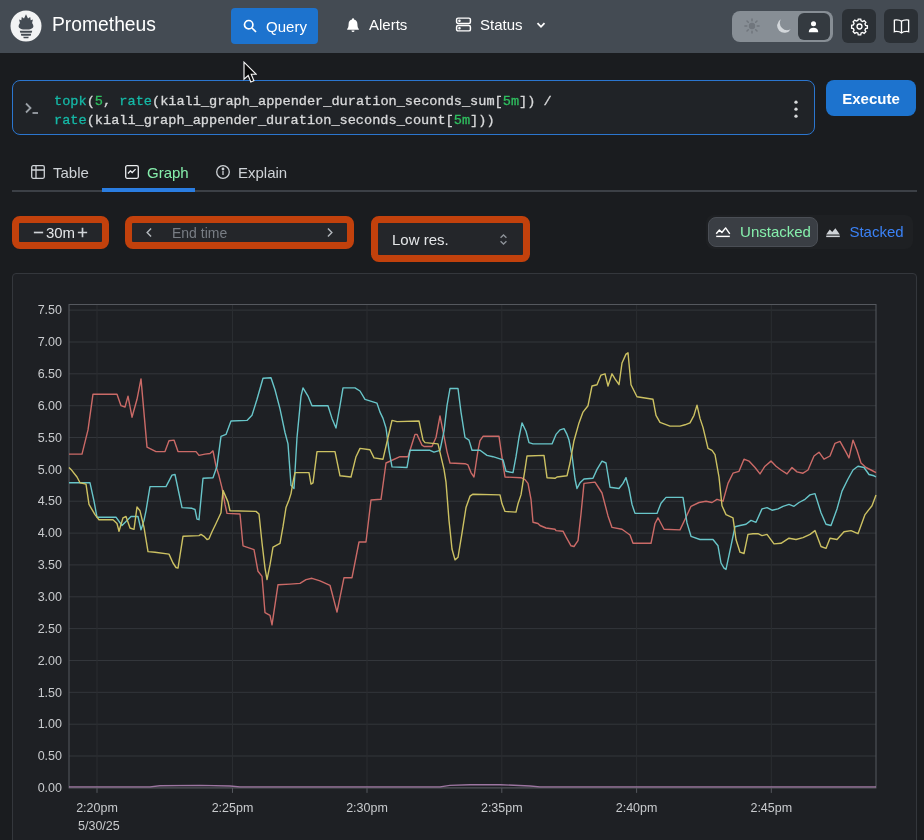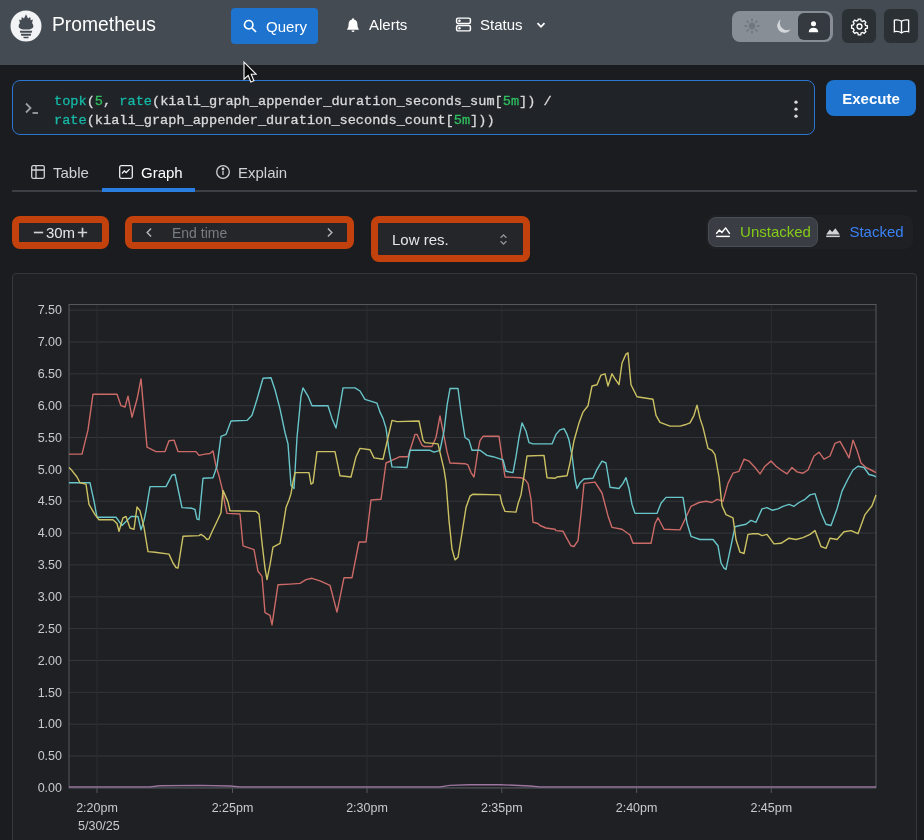--- a/index.html
+++ b/index.html
@@ -1,20 +1,20 @@
 <!DOCTYPE html>
 <html><head>
 <meta charset="utf-8">
 <style>
 * { margin:0; padding:0; box-sizing:border-box; }
 html,body { width:924px; height:840px; background:#1a1c1f; overflow:hidden;
   font-family:"Liberation Sans",sans-serif; }
 .abs { position:absolute; }
 
-.navbar { position:absolute; left:0; top:0; width:924px; height:65px; background:#444b53; }
+.navbar { position:absolute; left:0; top:0; width:924px; height:53px; background:#444b53; }
 .logo { position:absolute; left:10px; top:10px; width:32px; height:32px; }
 .brand { position:absolute; left:52px; top:13.5px; font-size:19.3px; color:#fff; }
 .navbtn { position:absolute; display:flex; align-items:center; gap:8px; color:#fff; font-size:15px; }
 .querybtn { left:231px; top:8px; width:87px; height:36px; background:#1d73ce; border-radius:4px; justify-content:center; }
 .alerts { left:345px; top:16px; }
 .status { left:455px; top:16px; }
 .segwrap { position:absolute; left:731.5px; top:10.5px; width:101px; height:31px; background:#878e95; border-radius:8px; display:flex; align-items:center; }
 .segactive { position:absolute; left:66px; top:2px; width:32px; height:27px; background:#343a40; border-radius:6px; display:flex; align-items:center; justify-content:center; }
 .iconbtn { position:absolute; top:9px; width:34px; height:34px; background:#2b3035; border-radius:6px; display:flex; align-items:center; justify-content:center; }
 
@@ -22,21 +22,21 @@
 .code { position:absolute; left:54px; top:92px; font-family:"Liberation Mono",monospace; font-size:13.6px; line-height:19px; color:#d8d9da; white-space:pre; -webkit-text-stroke:0.3px; }
 .fn { color:#15b8a6; } .num { color:#2fbe5f; } .dur { color:#2fbe5f;text-align:center; } .pn { color:#d8d9da; }
 .executebtn { position:absolute; left:826px; top:80px; width:90px; height:36px; background:#1d73ce; border-radius:8px; color:#fff; font-size:15px; font-weight:bold; display:flex; align-items:center; justify-content:center; }
 
 .tab { position:absolute; top:157px; height:30px; display:flex; align-items:center; gap:7px; font-size:15px; color:#ced2d6; }
 .tabdivider { position:absolute; left:12px; top:190.2px; width:905px; height:1.4px; background:#3c4046; }
 .tabunderline { position:absolute; left:102px; top:188.4px; width:93px; height:3.2px; background:#2a7de1; }
 
 .ctl { position:absolute; top:216px; height:33px; background:#24262a; border:7px solid #c2410c; border-radius:8px; display:flex; align-items:center; color:#e4e6e8; font-size:15px; }
 .seg2 { position:absolute; left:706px; top:214.5px; width:207px; height:34.5px; background:#1e2023; border-radius:8px; display:flex; align-items:center; padding:2px; font-size:15px; }
-.seg2 .on { background:#3a3e44; border:1px solid #4a4e55; border-radius:8px; height:30px; display:flex; align-items:center; justify-content:center; gap:9px; color:#84cc16; flex:0 0 110px; }
+.seg2 .on { background:#3a3e44; border:1px solid #4a4e55; border-radius:8px; height:30px; display:flex; align-items:center; justify-content:center; gap:9px; color:#86efac; flex:0 0 110px; }
 .seg2 .off { display:flex; align-items:center; justify-content:center; gap:8px; color:#3b82f6; flex:1; }
 
 .panel { position:absolute; left:12px; top:273px; width:904.5px; height:575px; background:#1e2024; border:1px solid #34373c; border-radius:4px; }
 </style>
 </head>
 <body>
 <div class="navbar">
   <svg class="logo" viewBox="0 0 32 32">
     <circle cx="16" cy="16" r="15.5" fill="#f2f3f4"></circle>
     <path fill="#444b53" d="M16 4.2 L18 8.4 L20.2 6.9 L20.7 10.2 L22.9 9.6 L22.1 12.9 C23 14.1 23.4 15.2 23.4 16.2 C23.4 18.4 20.2 19.6 16 19.6 C11.8 19.6 8.6 18.4 8.6 16.2 C8.6 15.2 9 14.1 9.9 12.9 L9.1 9.6 L11.3 10.2 L11.8 6.9 L14 8.4 Z"></path>
@@ -119,21 +119,21 @@
     <path d="M1 1.2 L1 18.2 L5.2 14.5 L7.8 21 L10.9 19.7 L8.2 13.3 L13 13.1 Z" fill="#0a0a0a" stroke="#f5f5f5" stroke-width="1.15"></path>
   </svg>
 
 <div class="tab" style="left:30px">
     <svg width="16" height="16" viewBox="0 0 16 16" fill="none" stroke="#ced2d6" stroke-width="1.3">
       <rect x="1.7" y="1.7" width="12.6" height="12.6" rx="1.5"></rect>
       <path d="M1.7 6h12.6M6 1.7v12.6"></path>
     </svg>
     Table
   </div>
-  <div class="tab" style="left:118px;color:#ffffff">
+  <div class="tab" style="left:124px;color:#86efac">
     <svg width="16" height="16" viewBox="0 0 16 16" fill="none" stroke="#eceef0" stroke-width="1.3">
       <rect x="1.7" y="1.7" width="12.6" height="12.6" rx="1.5"></rect>
       <path d="M4 9.5l2.4-2.6 1.8 1.6 3.4-3.4"></path>
     </svg>
     Graph
   </div>
   <div class="tab" style="left:215px">
     <svg width="16" height="16" viewBox="0 0 16 16" fill="none" stroke="#ced2d6" stroke-width="1.3">
       <circle cx="8" cy="8" r="6.3"></circle>
       <path d="M8 7v4"></path>

